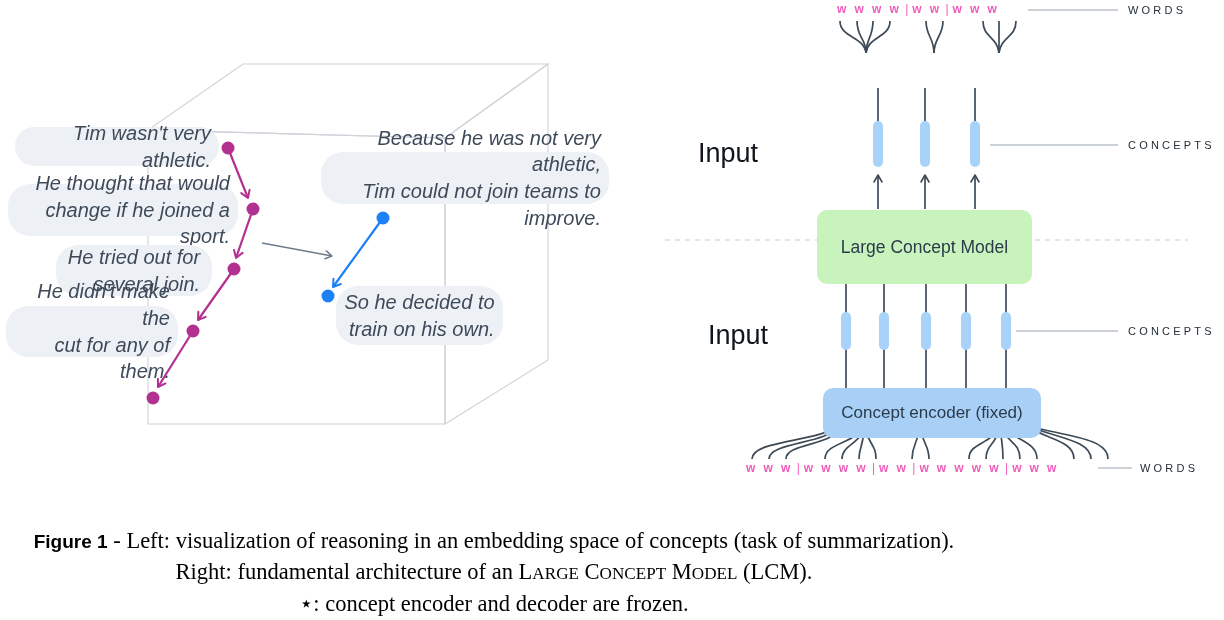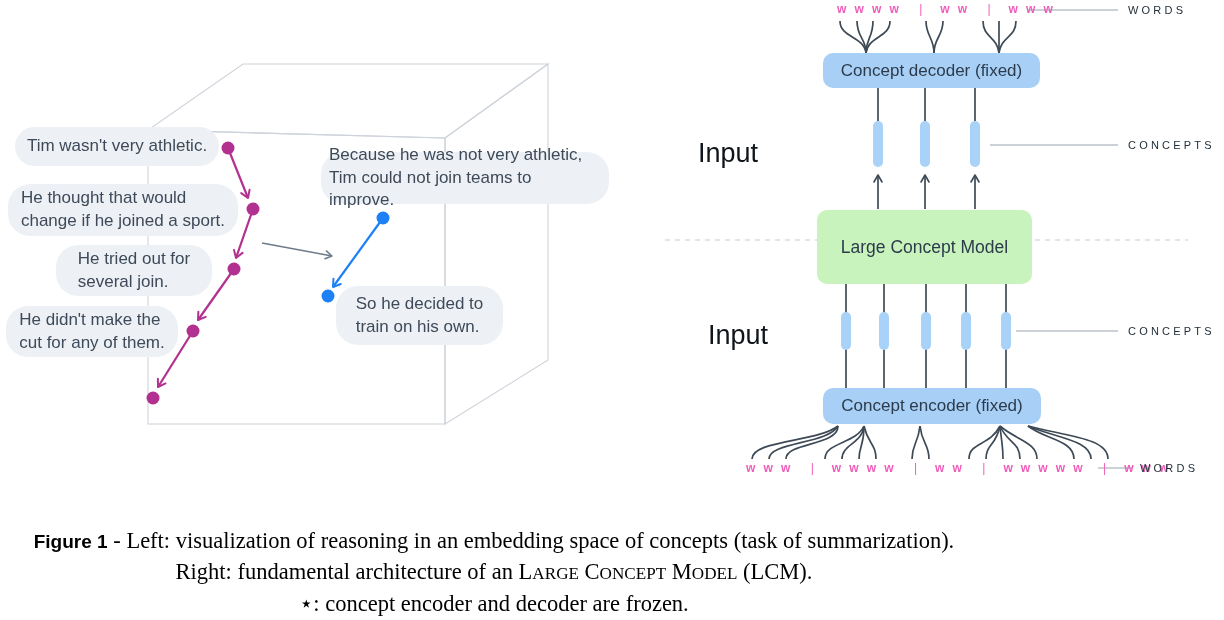--- a/index.html
+++ b/index.html
@@ -23,31 +23,31 @@
   .dash-line{stroke:var(--dashed);stroke-width:1.2px;stroke-dasharray:5 5;}
   .co{stroke:var(--callout);stroke-width:1px;}
   .mk{fill:none;stroke-linecap:round;stroke-linejoin:round;}
   .mk-slate{stroke:var(--slate);stroke-width:1.6px;}
   .mk-mag{stroke:var(--magenta);stroke-width:2px;}
   .mk-blue{stroke:var(--blue);stroke-width:2px;}
   .mk-gray{stroke:var(--gray-arrow);stroke-width:1.4px;}
 
   .bubble{position:absolute;background:var(--bubble-bg);color:var(--bubble-text);
     border-radius:22px;display:flex;align-items:center;justify-content:center;
-    text-align:left;font-size:17px;font-weight:500;line-height:1.33;
-    white-space:pre-line;box-sizing:border-box;padding:2px 8px;}
+    text-align:right;font-size:20px;font-weight:500;line-height:1.33;
+    white-space:pre-line;box-sizing:border-box;padding:2px 8px;font-style:italic;}
   .nbox{position:absolute;display:flex;align-items:center;justify-content:center;
     border-radius:10px;font-size:17px;font-weight:500;color:var(--box-text);box-sizing:border-box;}
   .nbox.blue{background:var(--box-blue);}
   .nbox.green{background:var(--box-green);font-size:17.5px;}
   .pill{position:absolute;width:10px;background:var(--pill-blue);border-radius:5px;}
   .io-label{position:absolute;font-size:27px;color:var(--io-text);}
   .side-label{position:absolute;font-size:11px;font-weight:400;letter-spacing:3.2px;
     color:var(--label-dark);}
-  .words-row{position:absolute;display:flex;gap:18px;align-items:center;
+  .words-row{position:absolute;display:flex;gap:4px;align-items:center;
     font-size:12px;font-weight:600;letter-spacing:2.4px;color:var(--pink);}
   .wsep{font-weight:400;letter-spacing:0;}
   .caption{position:absolute;left:0;top:526px;width:988px;text-align:center;color:#000;
     font-family:"Liberation Serif",serif;font-size:22.5px;line-height:30px;}
   .figlabel{font-family:"Liberation Sans",sans-serif;font-weight:700;font-size:19px;}
   .sc-small{font-size:0.76em;}
 </style>
 </head>
 <body>
 
@@ -155,23 +155,22 @@
 change if he joined a sport.</div>
   <div class="bubble" style="left:56px;top:245px;width:156px;height:51px;">He tried out for
 several join.</div>
   <div class="bubble" style="left:6px;top:306px;width:172px;height:51px;">He didn't make the
 cut for any of them.</div>
   <div class="bubble" style="left:321px;top:152px;width:288px;height:52px;">Because he was not very athletic,
 Tim could not join teams to improve.</div>
   <div class="bubble" style="left:336px;top:286px;width:167px;height:59px;">So he decided to
 train on his own.</div>
 
-  <div class="nbox blue" style="left:823px;top:53px;width:217px;height:35px;">Concept decoder (fixed)</div>
   <div class="nbox green" style="left:817px;top:210px;width:215px;height:74px;">Large Concept Model</div>
-  <div class="nbox blue" style="left:823px;top:388px;width:218px;height:36px;">Concept encoder (fixed)</div>
+  <div class="nbox blue" style="left:823px;top:388px;width:218px;height:50px;">Concept encoder (fixed)</div>
 
   <div class="pill" style="left:873px;top:121px;height:46px;"></div>
   <div class="pill" style="left:920px;top:121px;height:46px;"></div>
   <div class="pill" style="left:970px;top:121px;height:46px;"></div>
   <div class="pill" style="left:841px;top:312px;height:38px;"></div>
   <div class="pill" style="left:879px;top:312px;height:38px;"></div>
   <div class="pill" style="left:921px;top:312px;height:38px;"></div>
   <div class="pill" style="left:961px;top:312px;height:38px;"></div>
   <div class="pill" style="left:1001px;top:312px;height:38px;"></div>
 

